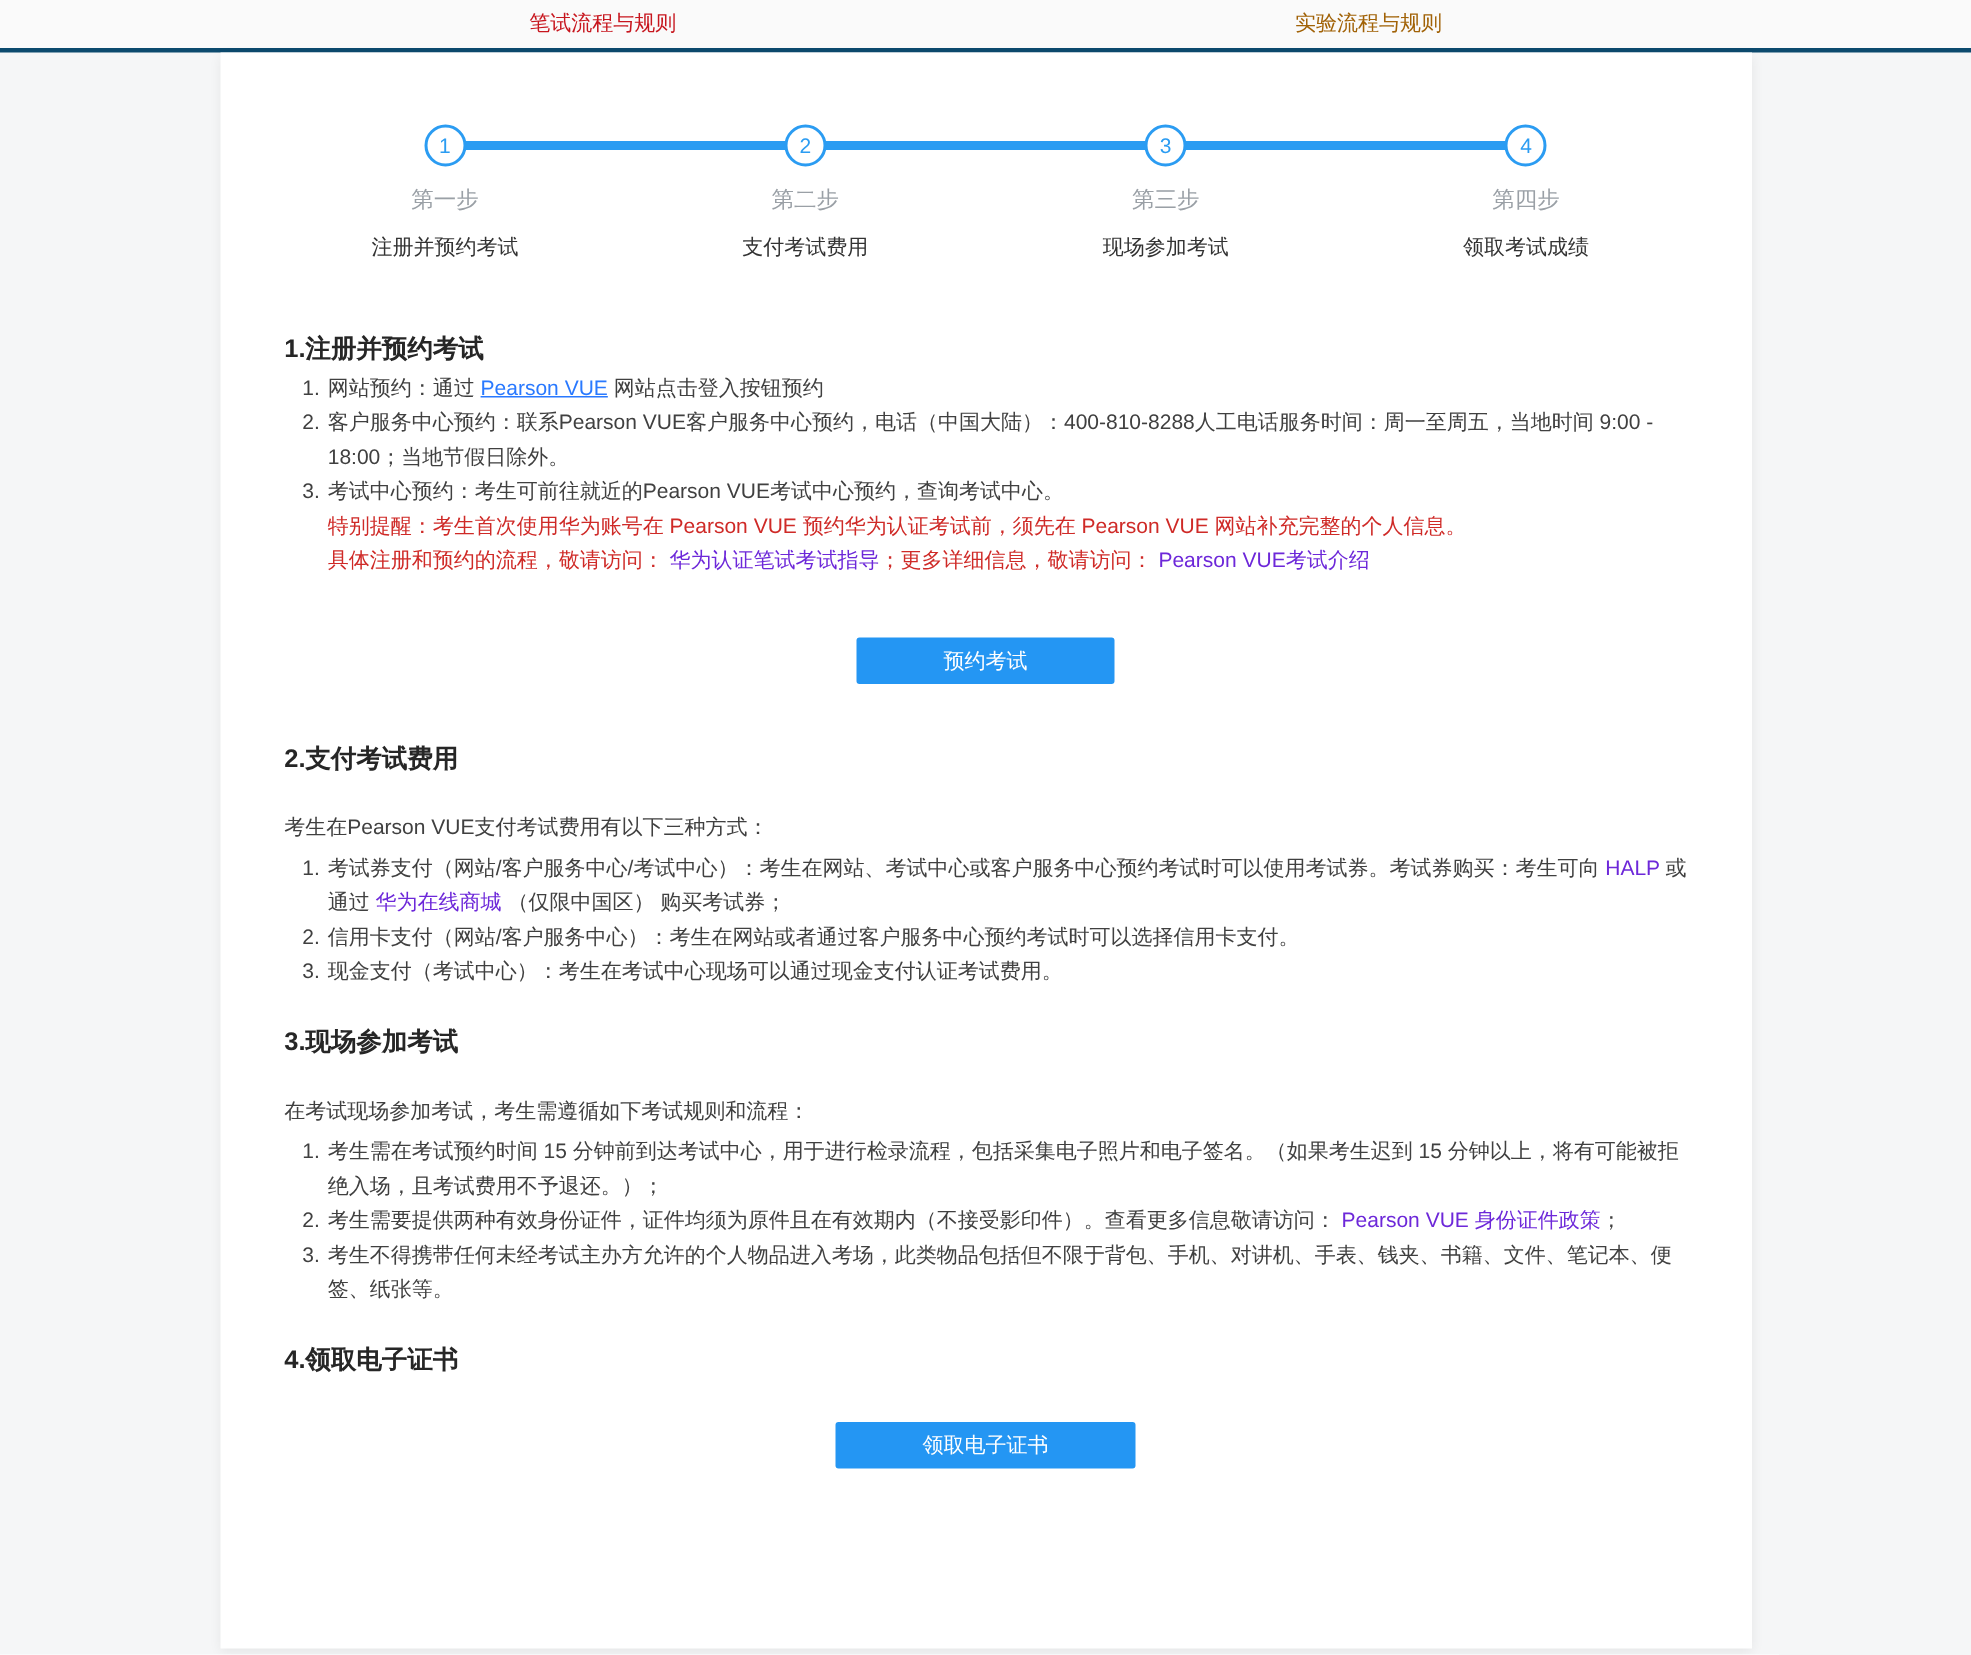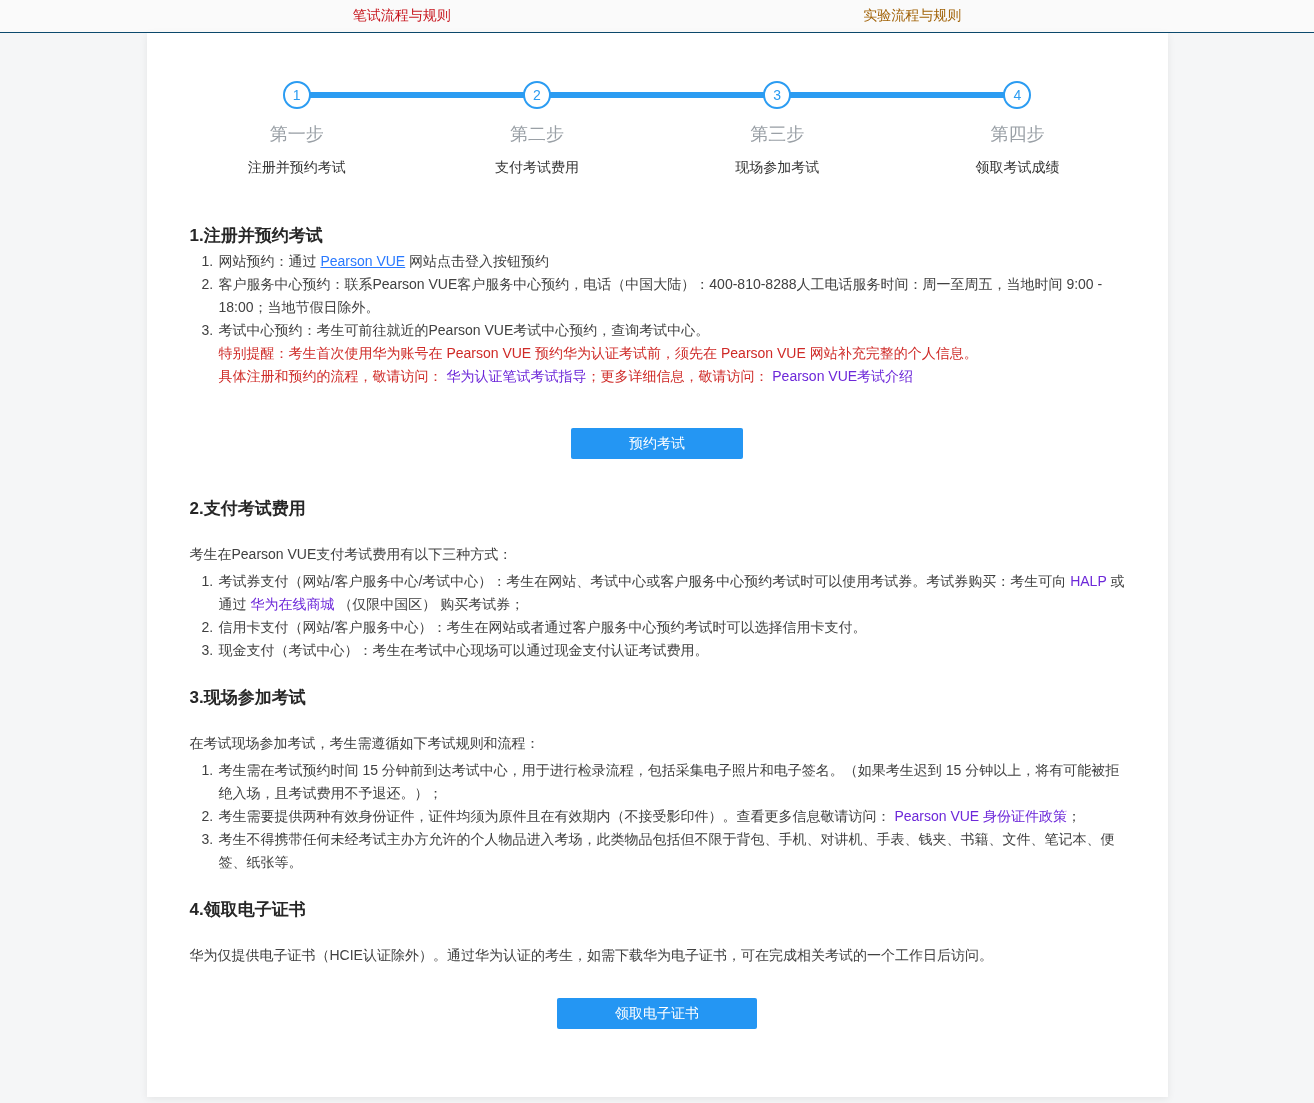--- a/index.html
+++ b/index.html
@@ -4,21 +4,21 @@
 <style>
   html,body{margin:0;padding:0;}
   body{
     width:1314px;height:1103px;
     background:#f5f6f7;
     font-family:"Liberation Sans","DejaVu Sans",sans-serif;
     color:#404040;
   }
   
   .topbar{
-    height:32px;background:#fafafa;border-bottom:1px solid #0c4a6e;
+    height:32px;background:#fafafa;border-bottom:3px solid #0c4a6e;
   }
   .tabs{width:1021px;margin:0 auto;display:flex;height:100%;}
   .tab{
     flex:1;display:flex;align-items:center;justify-content:center;
     font-size:14px;color:#a16207;cursor:pointer;
   }
   .tab.active{color:#c7161e;}
   
   .card{
     width:1021px;margin:0 auto 6px auto;background:#ffffff;
@@ -32,21 +32,21 @@
     position:absolute;top:59px;left:12.5%;right:12.5%;height:6px;
     background:#2b9cf2;border-radius:3px;z-index:1;
   }
   .steps{display:flex;position:relative;}
   .step{flex:1;display:flex;flex-direction:column;align-items:center;}
   .circle{
     width:24px;height:24px;border:2px solid #2b9cf2;border-radius:50%;
     background:#fff;color:#2b9cf2;font-size:14px;line-height:24px;
     text-align:center;position:relative;z-index:2;
   }
-  .step-sub{margin-top:13px;color:#9aa0a6;font-size:18px;}
+  .step-sub{margin-top:13px;color:#9aa0a6;font-size:15px;}
   .step-name{margin-top:13px;color:#333;font-size:14px;}
   
   .section{margin:0 43px;}
   .sec-heading{
     font-size:17px;font-weight:bold;color:#262626;
     margin:26px 0 0 0;line-height:20px;
   }
   .sec-heading.first{margin-top:49px;}
   .sec-heading.after-button{margin-top:40px;}
   .intro{font-size:14px;color:#404040;margin-top:24px;line-height:23px;}
@@ -155,17 +155,16 @@
         <span class="num">2.</span><span>考生需要提供两种有效身份证件，证件均须为原件且在有效期内（不接受影印件）。查看更多信息敬请访问： </span><a class="red-link">Pearson VUE 身份证件政策</a><span>；</span>
       </div>
       <div class="li">
         <span class="num">3.</span><span>考生不得携带任何未经考试主办方允许的个人物品进入考场，此类物品包括但不限于背包、手机、对讲机、手表、钱夹、书籍、文件、笔记本、便签、纸张等。</span>
       </div>
     </div>
   </div>
 
   <div class="section">
     <div class="sec-heading">4.领取电子证书</div>
-    <div class="intro">华为仅提供电子证书（HCIE认证除外）。通过华为认证的考生，如需下载华为电子证书，可在完成相关考试的一个工作日后访问。</div>
     <button class="btn btn-cert">领取电子证书</button>
   </div>
 
 </div>
 
 </body></html>

